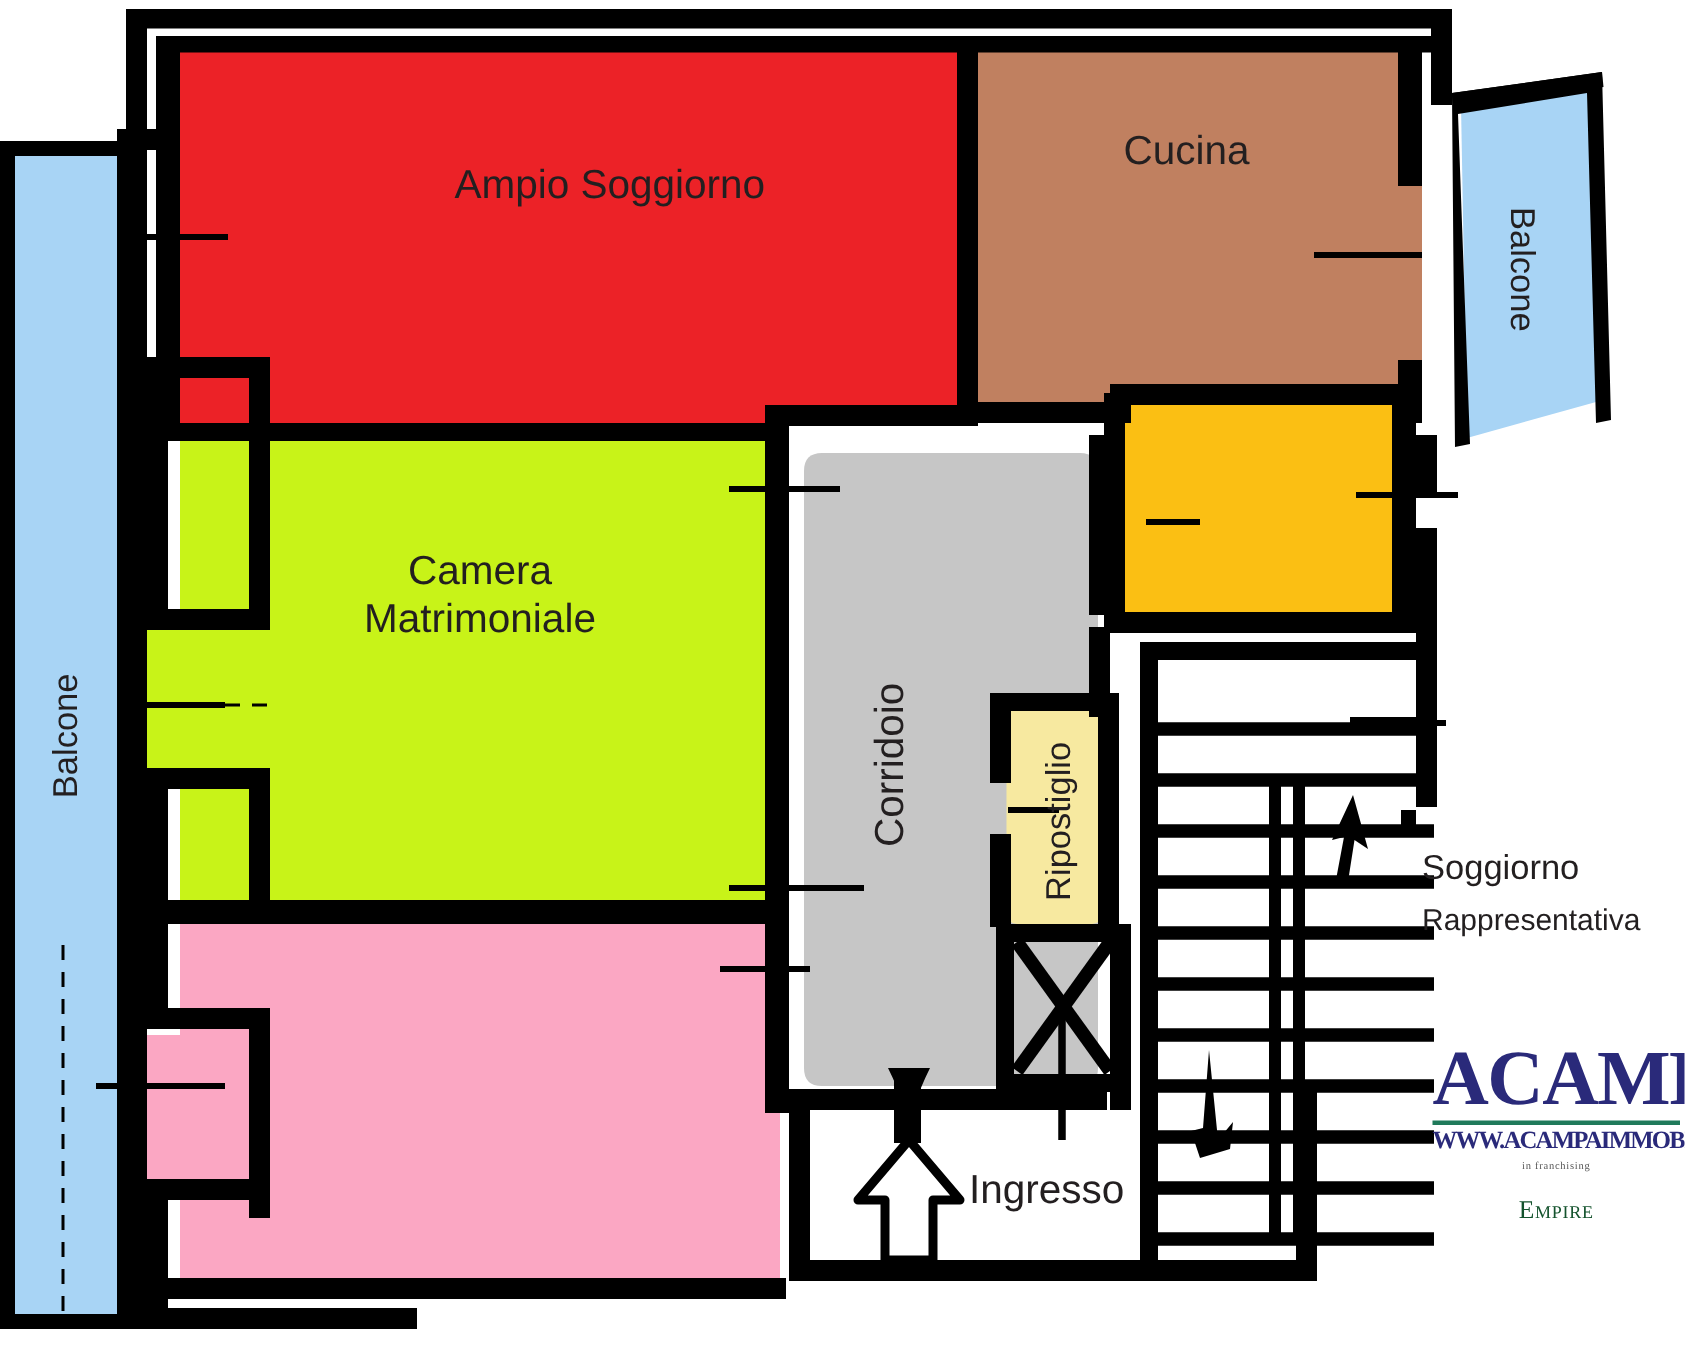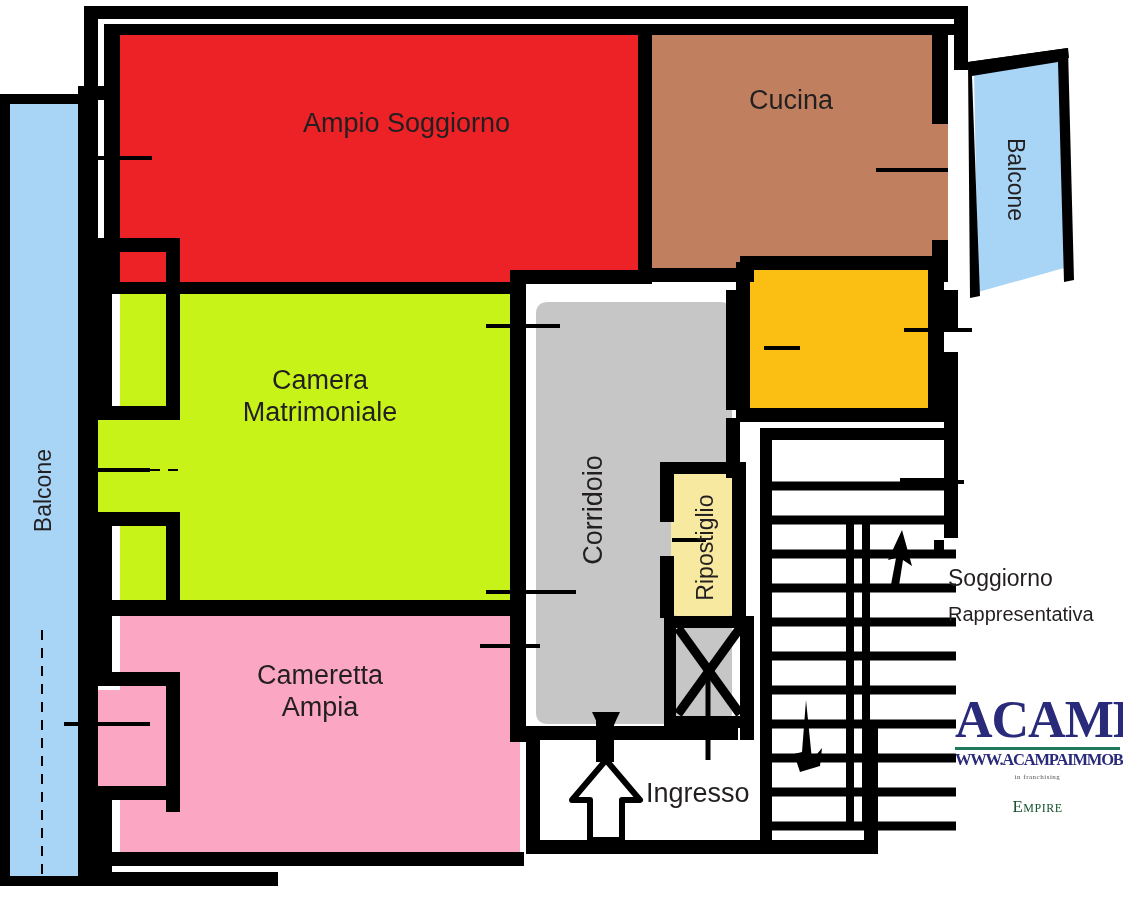--- a/index.html
+++ b/index.html
@@ -192,22 +192,20 @@
   </svg>
 
   <div class="lbl room" style="left:120px;top:108px;width:527px;padding-left:23px;">Ampio Soggiorno</div>
 
   <div class="lbl room" style="left:650px;top:85px;width:282px;">Cucina</div>
 
 
   <div class="lbl room" style="left:120px;top:365px;width:400px;">Camera
 Matrimoniale</div>
 
-  <div class="lbl room" style="left:120px;top:660px;width:400px;">Cameretta
-Ampia</div>
 
   <div class="lbl room rot-left" style="left:449px;top:494px;width:290px;">Corridoio</div>
 
   <div class="lbl small rot-left" style="left:632px;top:534px;width:148px;">Ripostiglio</div>
 
   <div class="lbl small rot-left" style="left:-21px;top:477px;width:130px;">Balcone</div>
 
   <div class="lbl small rot-right" style="left:950px;top:166px;width:130px;">Balcone</div>
 
   <div class="lbl" style="left:646px;top:778px;font-size:27px;text-align:left;">Ingresso</div>

